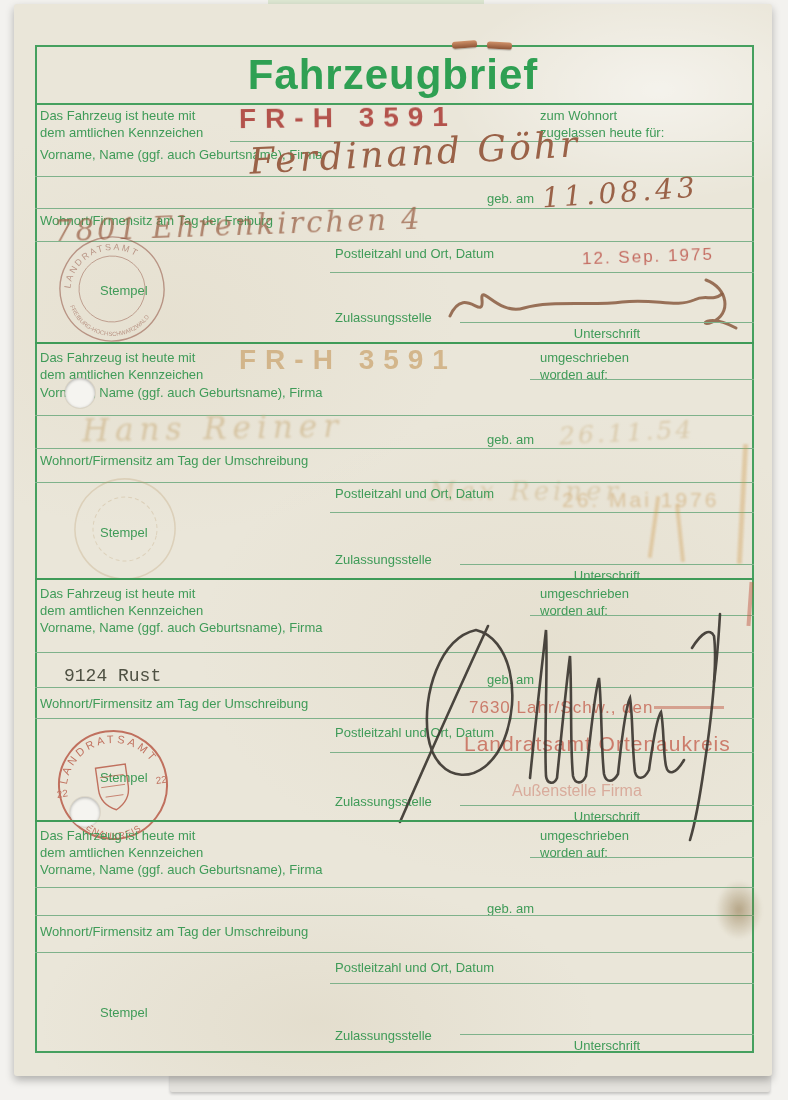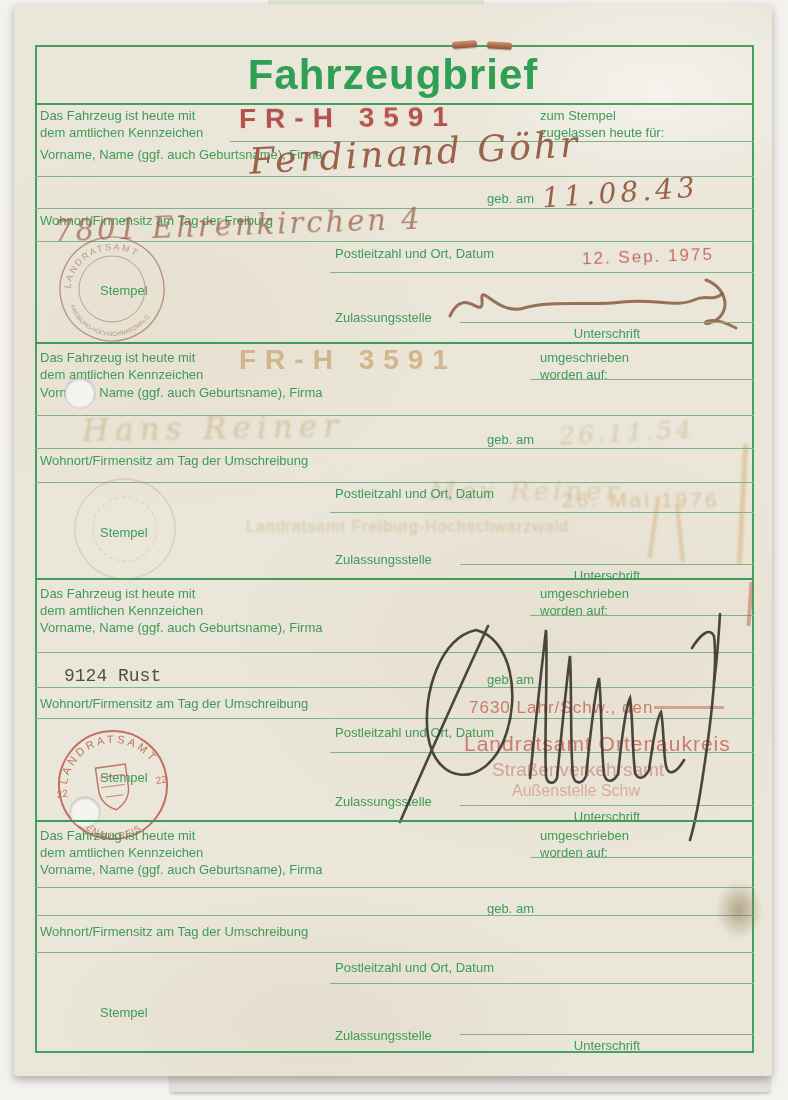--- a/index.html
+++ b/index.html
@@ -53,21 +53,21 @@
     <div class="frame"></div>
     <div class="staple" style="left:438px;top:37px;transform:rotate(-4deg);"></div>
     <div class="staple" style="left:473px;top:38px;transform:rotate(3deg);"></div>
 
     <h1 class="title">Fahrzeugbrief</h1>
     <div class="title-rule"></div>
 
     <div class="lbl" style="left:26px;top:104px;">Das Fahrzeug ist heute mit</div>
     <div class="lbl" style="left:26px;top:121px;">dem amtlichen Kennzeichen</div>
     <div class="kz kz1" style="left:225px;top:98px;">FR-H 3591</div>
-    <div class="lbl" style="left:526px;top:104px;">zum Stempel</div>
+    <div class="lbl" style="left:526px;top:104px;">zum Wohnort</div>
     <div class="lbl" style="left:526px;top:121px;">zugelassen heute für:</div>
     <div class="rule" style="left:216px;top:137px;width:524px;"></div>
 
     <div class="lbl" style="left:26px;top:143px;">Vorname, Name (ggf. auch Geburtsname), Firma</div>
     <div class="hand" style="left:235px;top:128px;font-size:36px;transform:rotate(-3deg);letter-spacing:3px;">Ferdinand Göhr</div>
     <div class="rule" style="left:21px;top:172px;width:719px;"></div>
 
     <div class="lbl" style="left:473px;top:187px;">geb. am</div>
     <div class="hand" style="left:528px;top:172px;font-size:28px;transform:rotate(-4deg);letter-spacing:4px;">11.08.43</div>
     <div class="rule" style="left:21px;top:204px;width:719px;"></div>
@@ -126,21 +126,20 @@
 
     <div class="lbl" style="left:321px;top:482px;">Postleitzahl und Ort, Datum</div>
     <div class="ghost" style="left:548px;top:484px;font-size:21px;font-style:normal;font-family:'Liberation Sans',sans-serif;letter-spacing:3px;opacity:.6;color:#d0ab74;">26. Mai 1976</div>
     <div class="rule" style="left:316px;top:508px;width:424px;"></div>
 
     <div class="lbl" style="left:86px;top:521px;">Stempel</div>
     <svg class="stamp" style="left:56px;top:470px;opacity:.28;transform:rotate(12deg);" width="110" height="110" viewBox="0 0 110 110">
       <circle cx="55" cy="55" r="50" fill="none" stroke="#b99a6b" stroke-width="1.6"></circle>
       <circle cx="55" cy="55" r="32" fill="none" stroke="#b99a6b" stroke-width="1" stroke-dasharray="4 3"></circle>
     </svg>
-    <div class="ghost" style="left:232px;top:514px;font-size:16px;font-style:normal;font-family:'Liberation Sans',sans-serif;letter-spacing:1px;opacity:.55;color:#c9ae7c;">Landratsamt Freiburg-Hochschwarzwald</div>
 
     <div class="lbl" style="left:321px;top:548px;">Zulassungsstelle</div>
     <div class="rule" style="left:446px;top:560px;width:294px;"></div>
     <div class="lbl center" style="left:446px;top:564px;width:294px;">Unterschrift</div>
     <div class="ghostmark" style="left:638px;top:492px;width:4px;height:62px;transform:rotate(8deg);"></div>
     <div class="ghostmark" style="left:664px;top:500px;width:4px;height:58px;transform:rotate(-6deg);"></div>
     <div class="ghostmark" style="left:726px;top:440px;width:5px;height:120px;transform:rotate(3deg);"></div>
 
     <div class="divider" style="left:21px;top:574px;width:719px;"></div>
 
@@ -159,39 +158,38 @@
     <div class="rule" style="left:21px;top:683px;width:719px;"></div>
 
     <div class="lbl" style="left:26px;top:692px;">Wohnort/Firmensitz am Tag der Umschreibung</div>
     <div class="redstamp" style="left:455px;top:694px;font-size:17px;letter-spacing:1px;">7630 Lahr/Schw., den</div>
     <div class="redmark" style="left:640px;top:702px;width:70px;height:3px;"></div>
     <div class="rule" style="left:21px;top:714px;width:719px;"></div>
 
     <div class="lbl" style="left:321px;top:721px;">Postleitzahl und Ort, Datum</div>
     <div class="redstamp" style="left:450px;top:728px;font-size:21px;letter-spacing:1px;">Landratsamt Ortenaukreis</div>
     <div class="rule" style="left:316px;top:748px;width:424px;"></div>
-    <div class="redstamp" style="left:478px;top:755px;font-size:19px;opacity:.65;">Straßenverkehrsamt</div>
 
     <div class="lbl" style="left:86px;top:766px;">Stempel</div>
     <svg class="stamp" style="left:34px;top:716px;opacity:.78;transform:rotate(-8deg);" width="130" height="130" viewBox="0 0 130 130">
       <defs>
         <path id="a3t" d="M 18,70 A 47,47 0 0 1 112,70"></path>
         <path id="a3b" d="M 20,74 A 45,45 0 0 0 110,74"></path>
       </defs>
       <circle cx="65" cy="65" r="54" fill="none" stroke="#b5503c" stroke-width="2"></circle>
       <path d="M 50,46 h 30 v 22 c 0,13 -9,19 -15,22 c -6,-3 -15,-9 -15,-22 z" fill="none" stroke="#b5503c" stroke-width="1.4"></path>
       <path d="M 53,56 h 24 M 53,66 h 24 M 56,76 h 18" stroke="#b5503c" stroke-width=".8"></path>
       <text font-size="11" fill="#b5503c" letter-spacing="3" font-family="Liberation Sans,sans-serif">
         <textPath href="#a3t" startOffset="8%">LANDRATSAMT</textPath></text>
       <text font-size="9" fill="#b5503c" letter-spacing="1" font-family="Liberation Sans,sans-serif">
         <textPath href="#a3b" startOffset="8%">ORTENAUKREIS</textPath></text>
       <text x="8" y="70" font-size="10" fill="#b5503c" font-family="Liberation Sans,sans-serif">22</text>
       <text x="108" y="70" font-size="10" fill="#b5503c" font-family="Liberation Sans,sans-serif">22</text>
     </svg>
-    <div class="redstamp" style="left:498px;top:778px;font-size:16px;opacity:.55;">Außenstelle Schw</div>
+    <div class="redstamp" style="left:498px;top:778px;font-size:16px;opacity:.55;">Außenstelle Firma</div>
 
     <div class="lbl" style="left:321px;top:790px;">Zulassungsstelle</div>
     <div class="rule" style="left:446px;top:801px;width:294px;"></div>
     <div class="lbl center" style="left:446px;top:805px;width:294px;">Unterschrift</div>
     <div class="hole" style="left:56px;top:793px;"></div>
 
     <svg class="stamp" style="left:366px;top:604px;" width="372" height="244" viewBox="0 0 372 244">
       <g fill="none" stroke="#39342e" stroke-width="2.6" stroke-linecap="round" opacity=".9">
         <path d="M 20,214 C 48,150 84,70 108,18"></path>
         <path d="M 96,22 C 130,30 142,86 124,132 C 104,180 56,178 48,128 C 42,86 60,30 96,22"></path>

